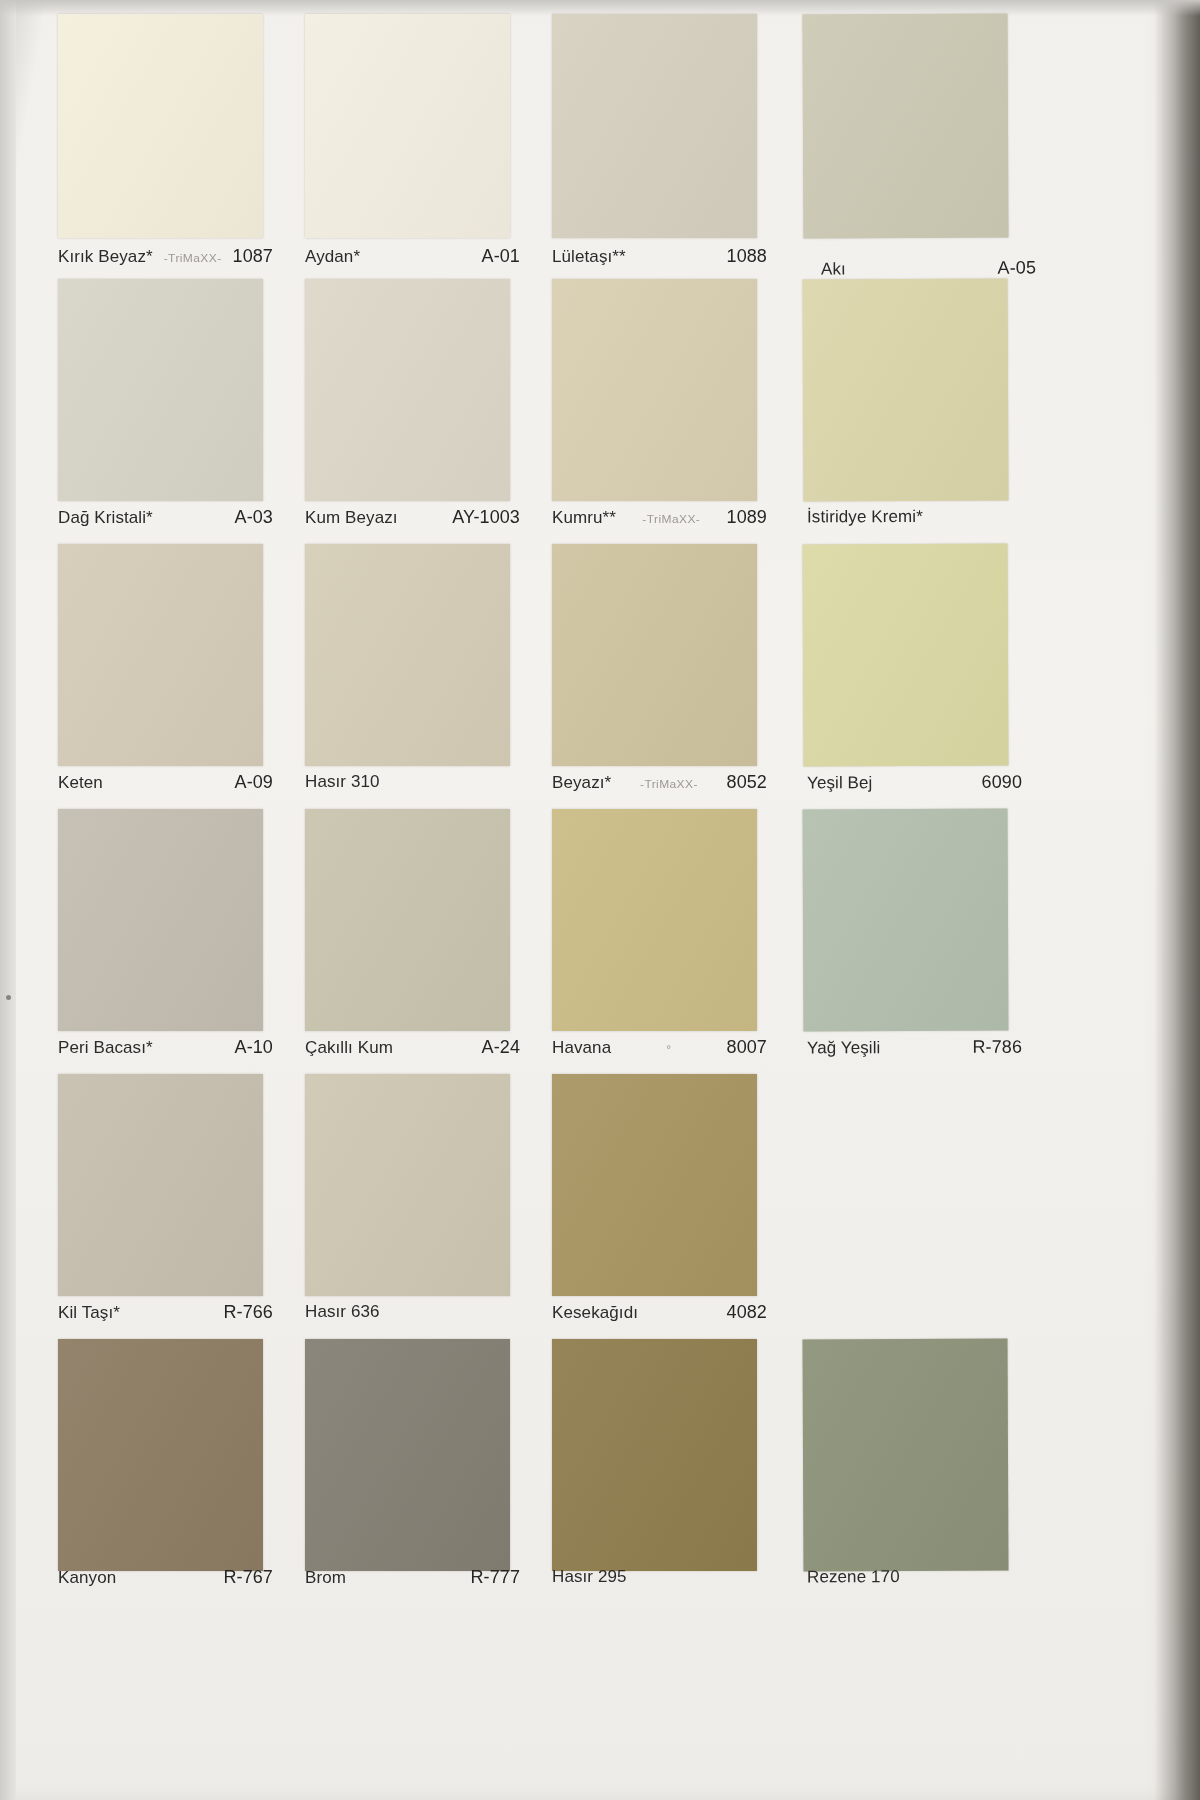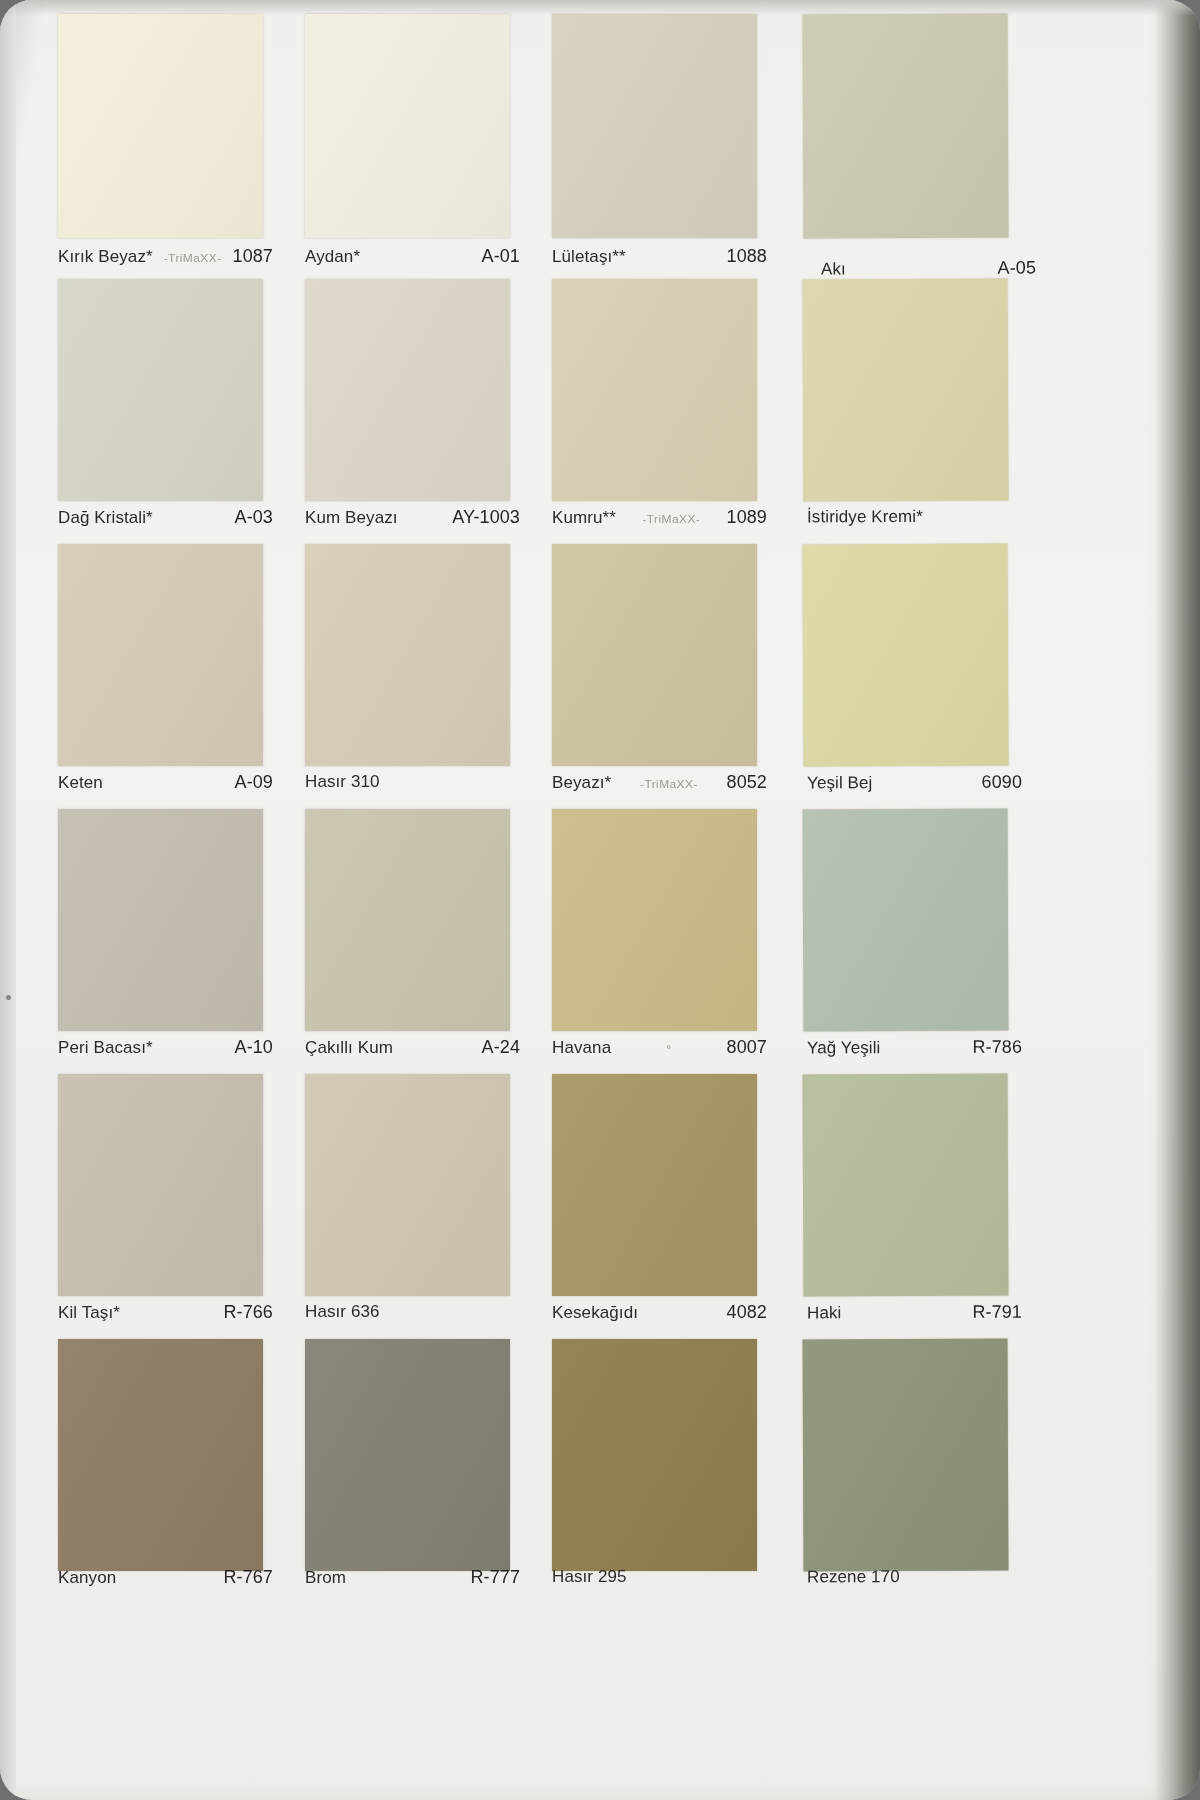--- a/index.html
+++ b/index.html
@@ -7,21 +7,20 @@
     padding: 0;
     background: #6f6f6f;
   }
   #page {
     position: relative;
     width: 1200px;
     height: 1800px;
     overflow: hidden;
     font-family: "Liberation Sans", sans-serif;
     background: #b9b7b3;
-    border-radius: 32px;
   }
 
   
   #page-sheet {
     position: absolute;
     left: 10px;
     top: -6px;
     width: 1180px;
     height: 1812px;
     background:
@@ -318,28 +317,20 @@
         </div>
       </div>
       <div class="sw-cell c2">
         <div class="sw-chip" style="background-color: rgb(168, 149, 98);"></div>
         <div class="sw-label">
           <span class="sw-name">Kesekağıdı</span>
           <span class="sw-brand"></span>
           <span class="sw-code">4082</span>
         </div>
       </div>
-      <div class="sw-cell c3">
-        <div class="sw-chip" style="background-color: rgb(180, 189, 156);"></div>
-        <div class="sw-label">
-          <span class="sw-name">Haki</span>
-          <span class="sw-brand"></span>
-          <span class="sw-code">R-791</span>
-        </div>
-      </div>
     </div>
 
     <div class="sw-row r5">
       <div class="sw-cell c0">
         <div class="sw-chip" style="background-color: rgb(141, 124, 99);"></div>
         <div class="sw-label">
           <span class="sw-name">Kanyon</span>
           <span class="sw-brand"></span>
           <span class="sw-code">R-767</span>
         </div>

